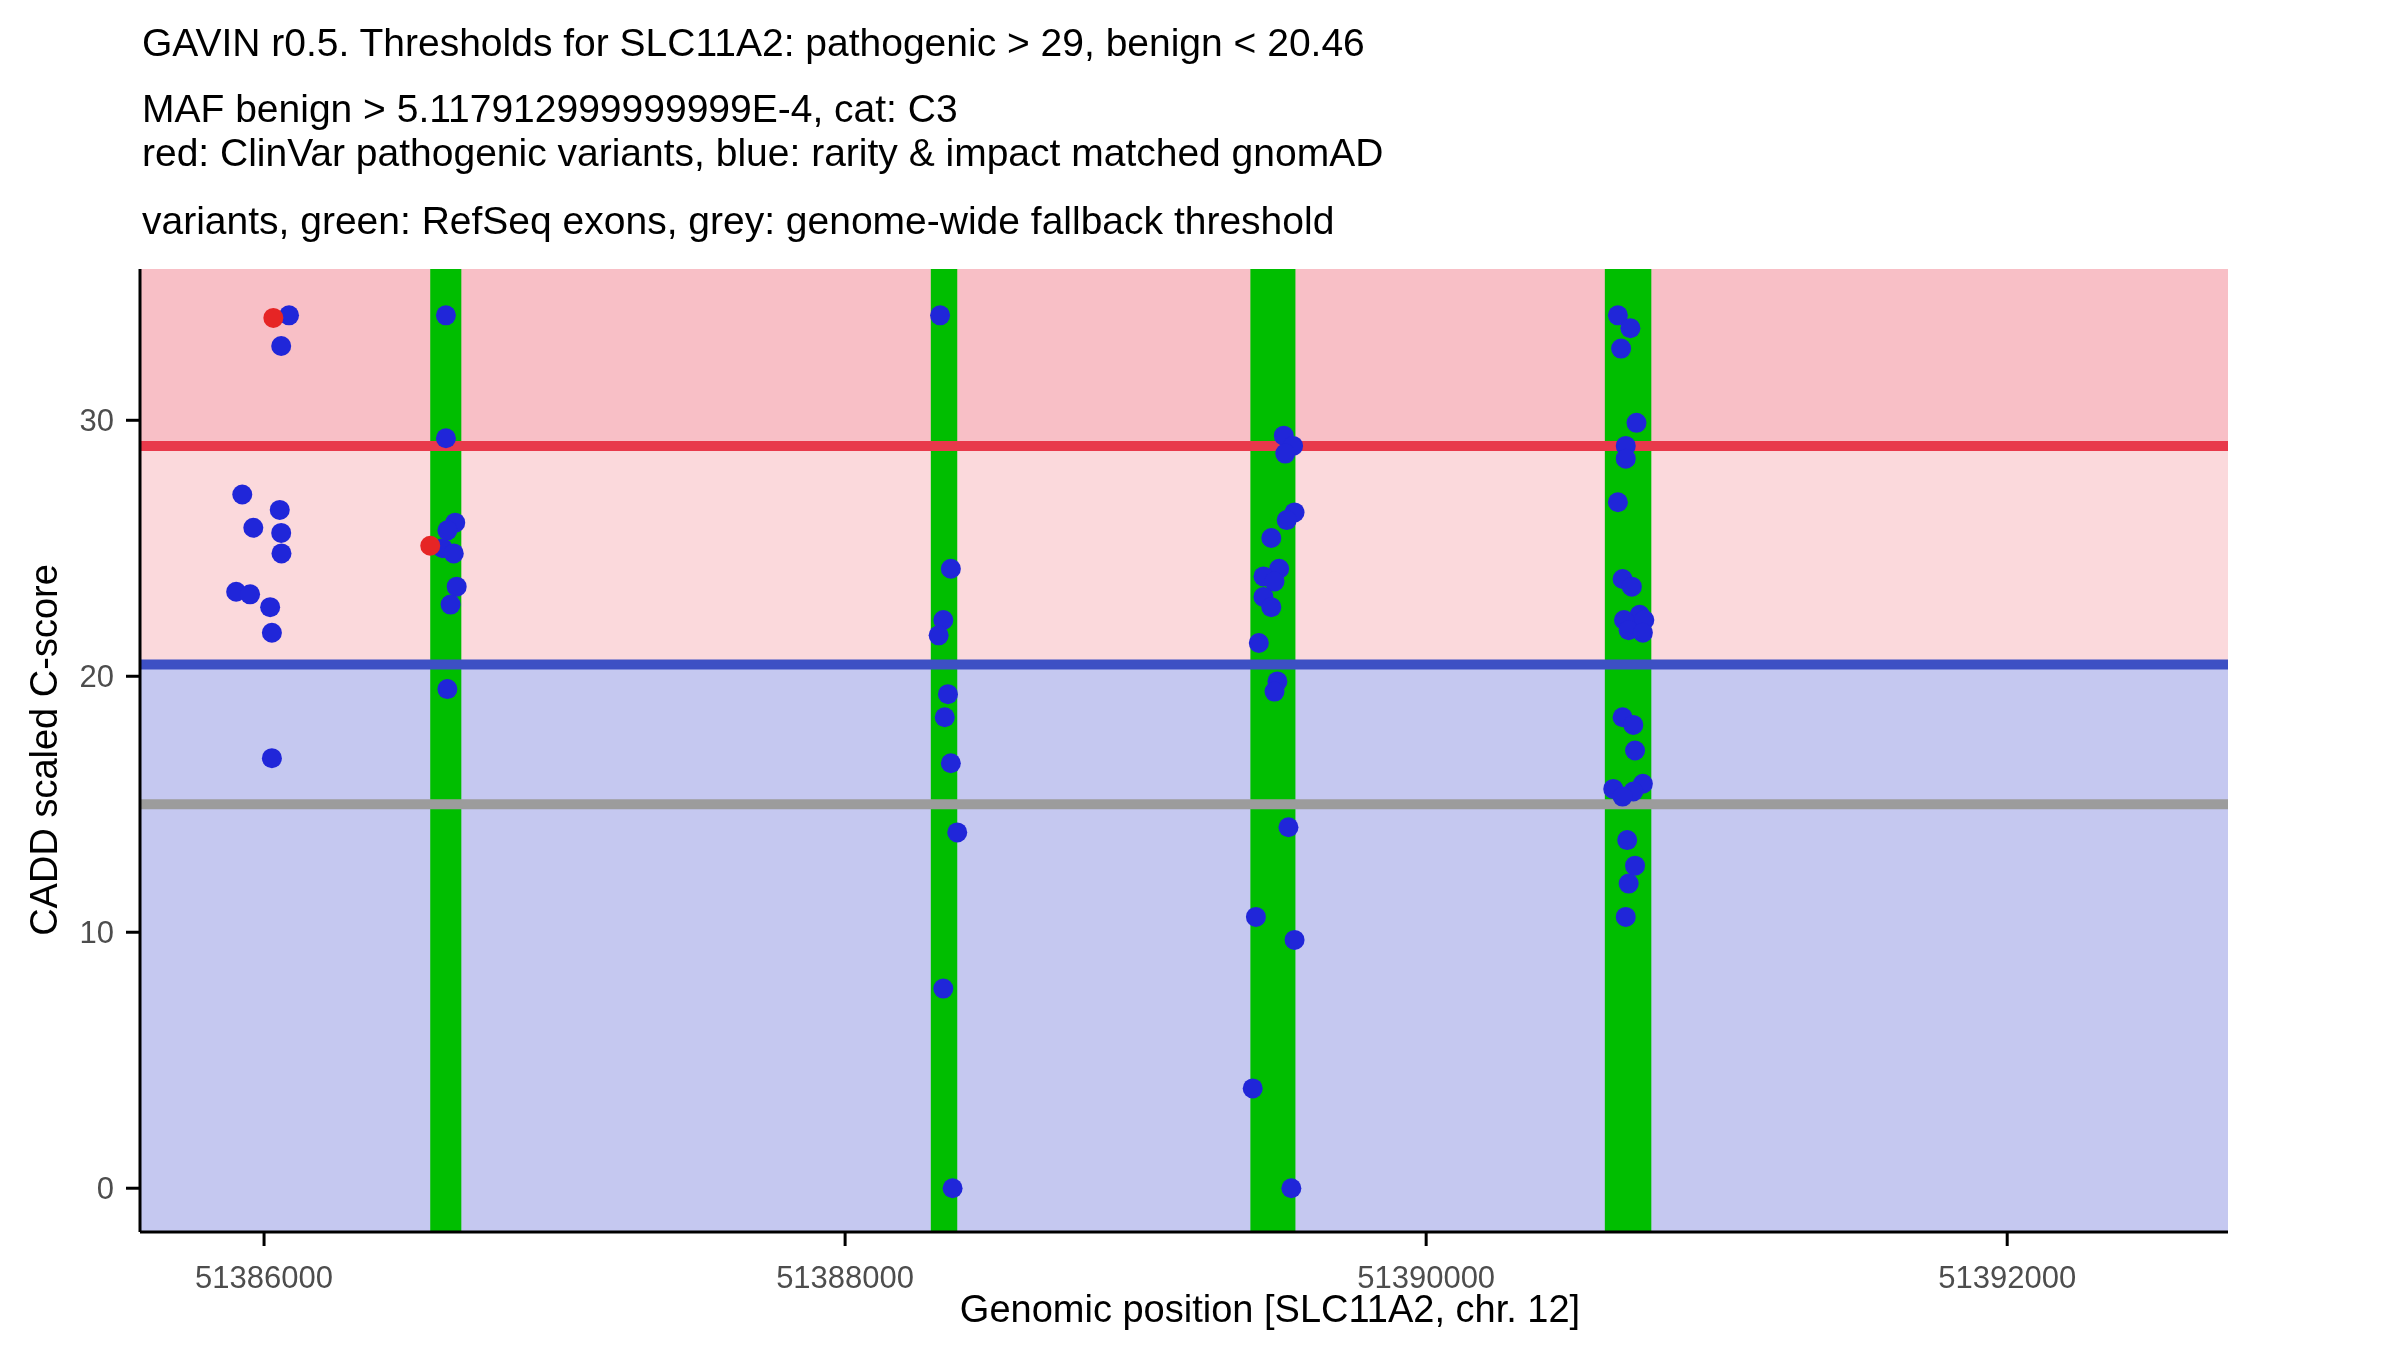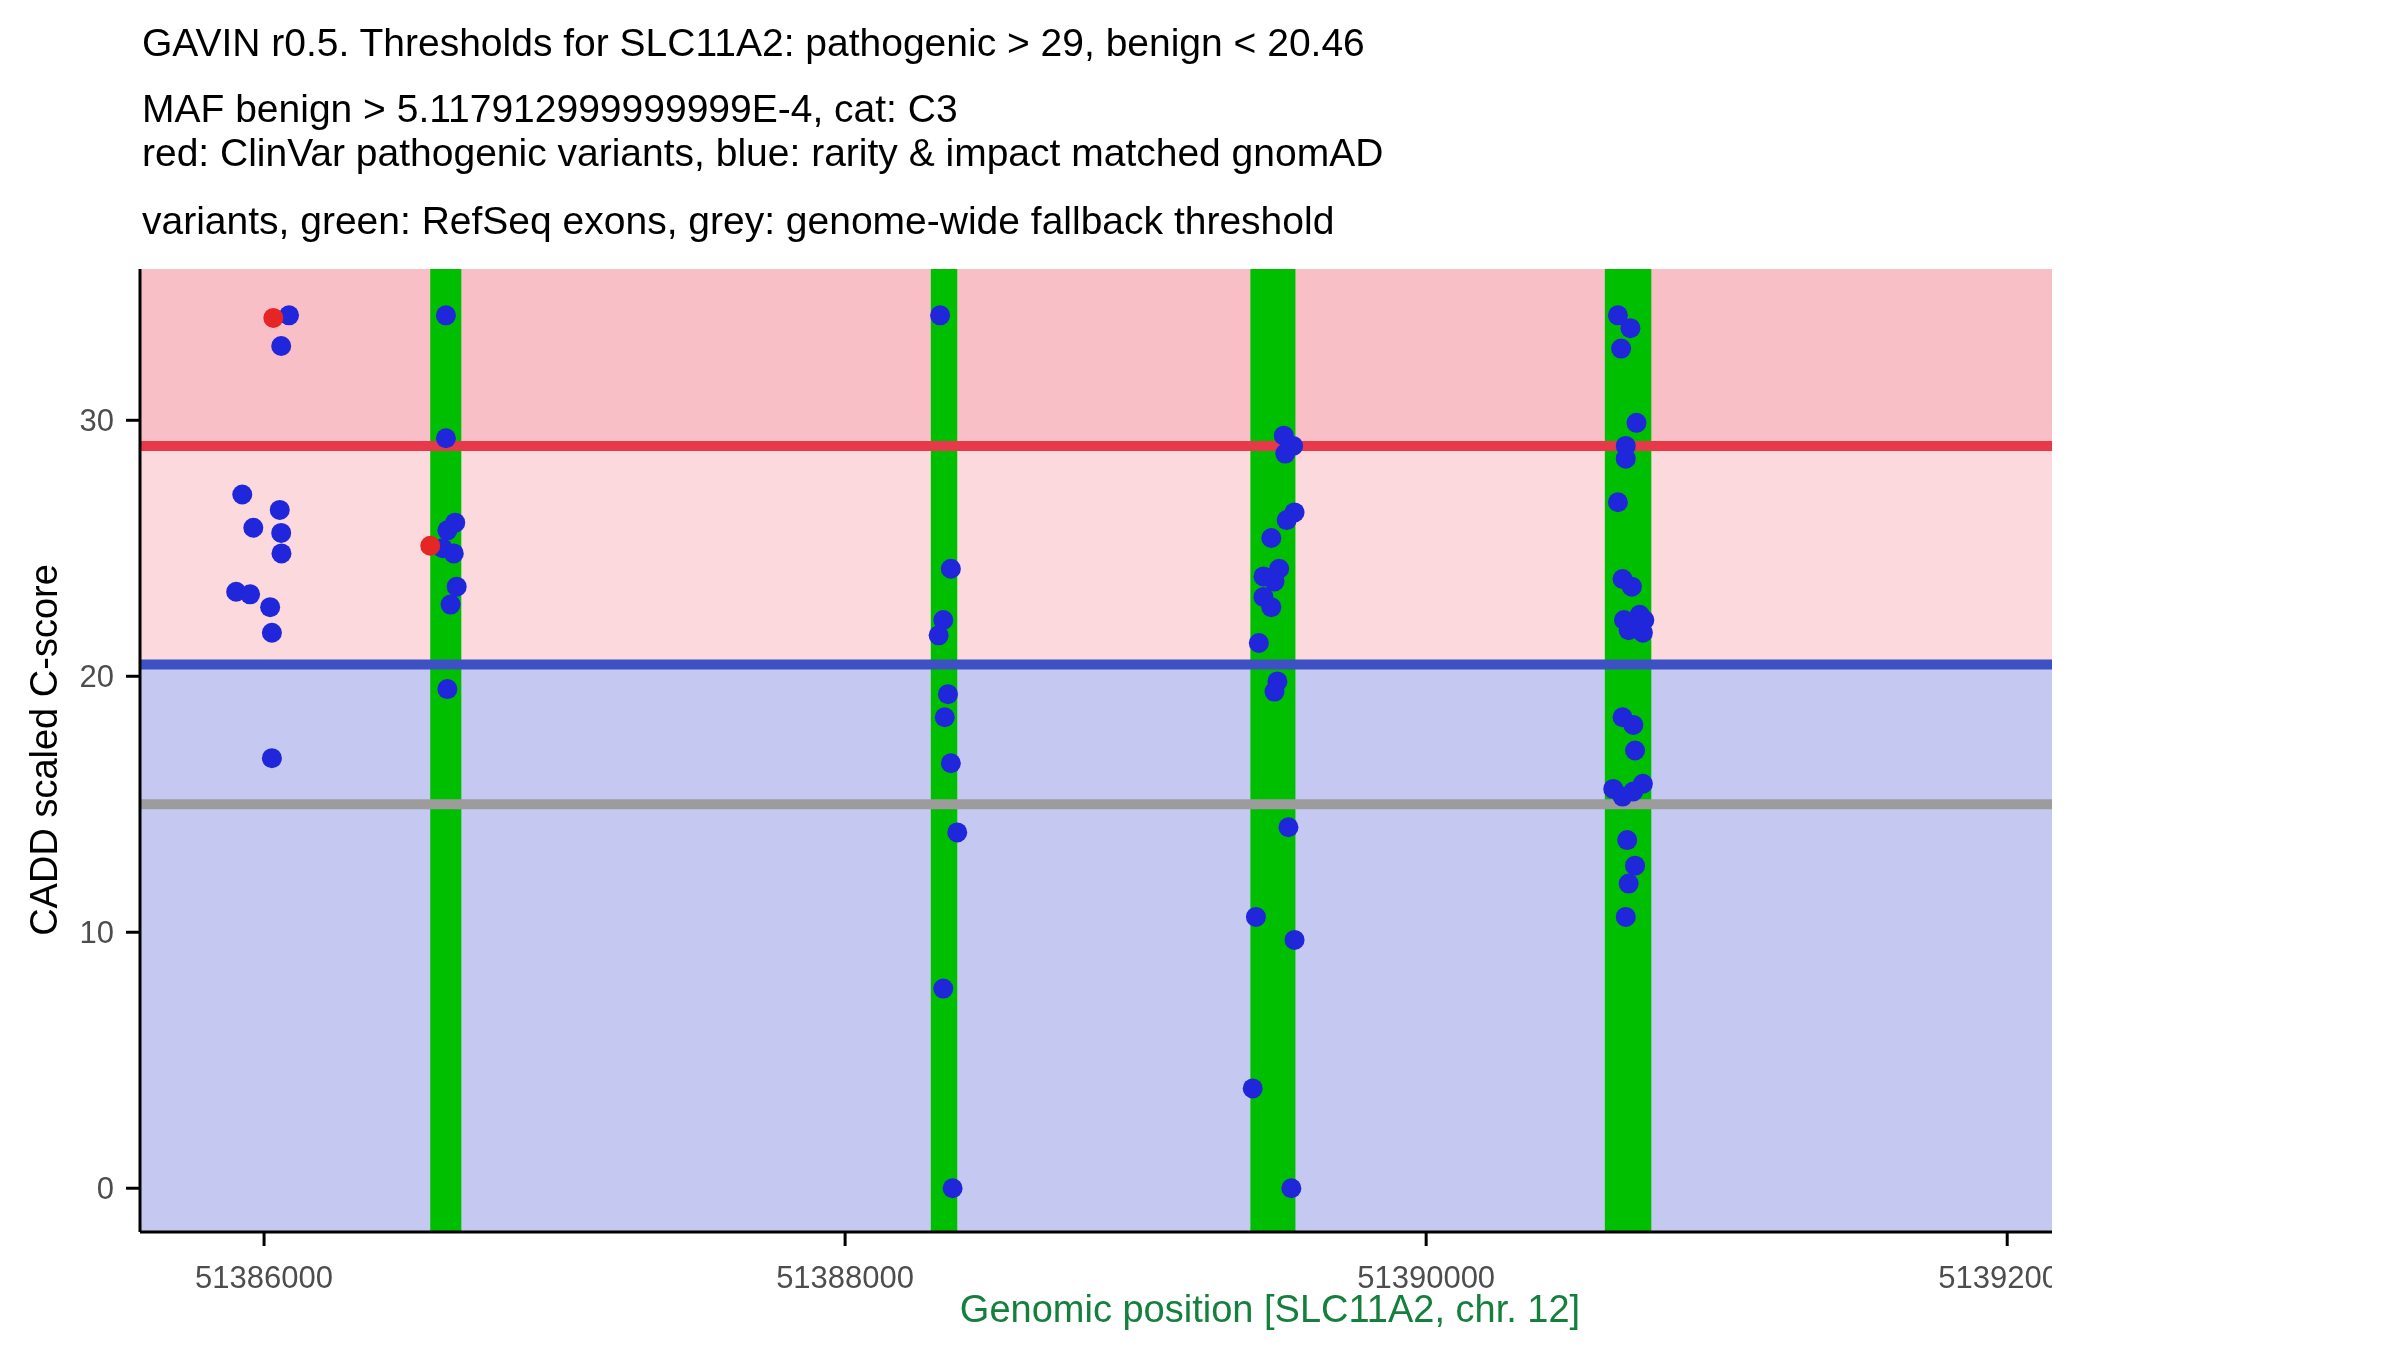--- a/index.html
+++ b/index.html
@@ -3,21 +3,21 @@
 <meta charset="utf-8">
 <style>
   html, body {
     margin: 0;
     padding: 0;
     background: #ffffff;
     font-family: "Liberation Sans", sans-serif;
   }
   #app {
     position: relative;
-    width: 2052px;
+    width: 2228px;
     height: 1350px;
     background: #ffffff;
     overflow: hidden;
   }
   .chart-title {
     position: absolute;
     left: 142px;
     top: 14px;
     color: #000000;
     font-size: 39px;
@@ -32,21 +32,21 @@
   svg text {
     font-family: "Liberation Sans", sans-serif;
   }
   .x-axis-title {
     position: absolute;
     left: 140px;
     top: 1288px;
     width: 2260px;
     text-align: center;
     font-size: 38px;
-    color: #15803d;
+    color: #000000;
   }
   .y-axis-title {
     position: absolute;
     left: 44px;
     top: 750px;
     transform: translate(-50%, -50%) rotate(-90deg);
     white-space: nowrap;
     font-size: 38px;
     color: #000000;
   }

